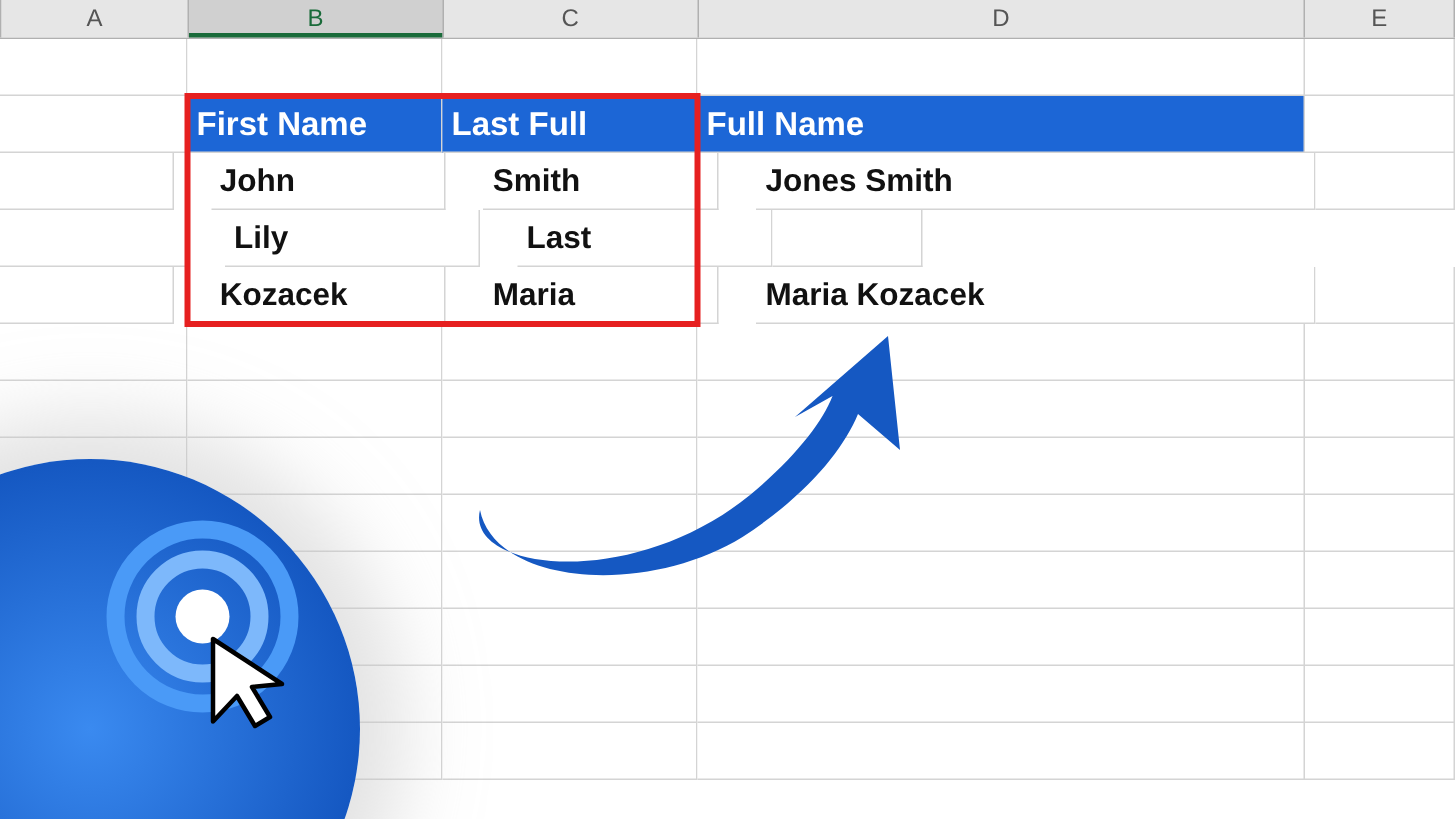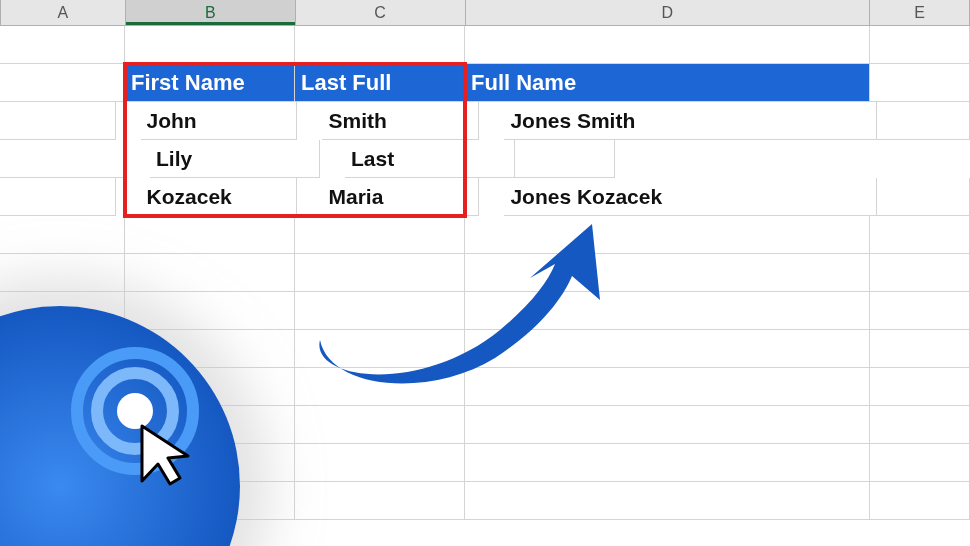--- a/index.html
+++ b/index.html
@@ -160,21 +160,21 @@
     <div class="cell ca"></div>
     <div class="cell cb td">Lily</div>
     <div class="cell cc td">Last</div>
     <div class="cell ce"></div>
   </div>
 
   <div class="row">
     <div class="cell ca"></div>
     <div class="cell cc td">Kozacek</div>
     <div class="cell cb td">Maria</div>
-    <div class="cell cd td">Jones Kozacek</div>
+    <div class="cell cd td">Maria Kozacek</div>
     <div class="cell ce"></div>
   </div>
 
   <div class="row">
     <div class="cell ca"></div>
     <div class="cell cb"></div>
     <div class="cell cc"></div>
     <div class="cell cd"></div>
     <div class="cell ce"></div>
   </div>

